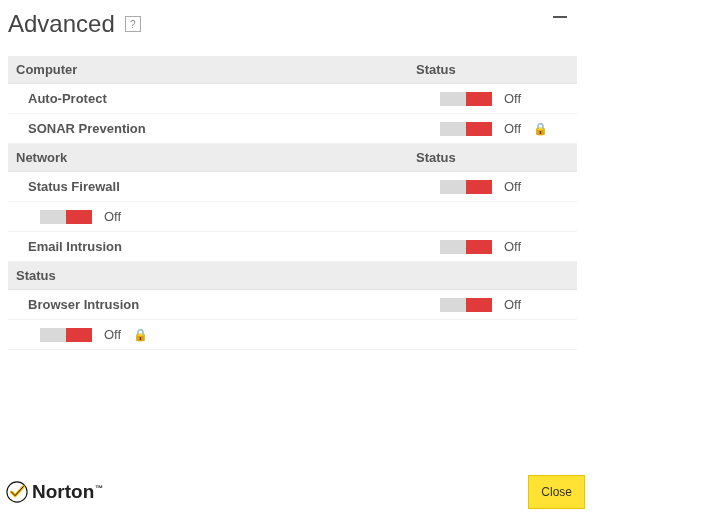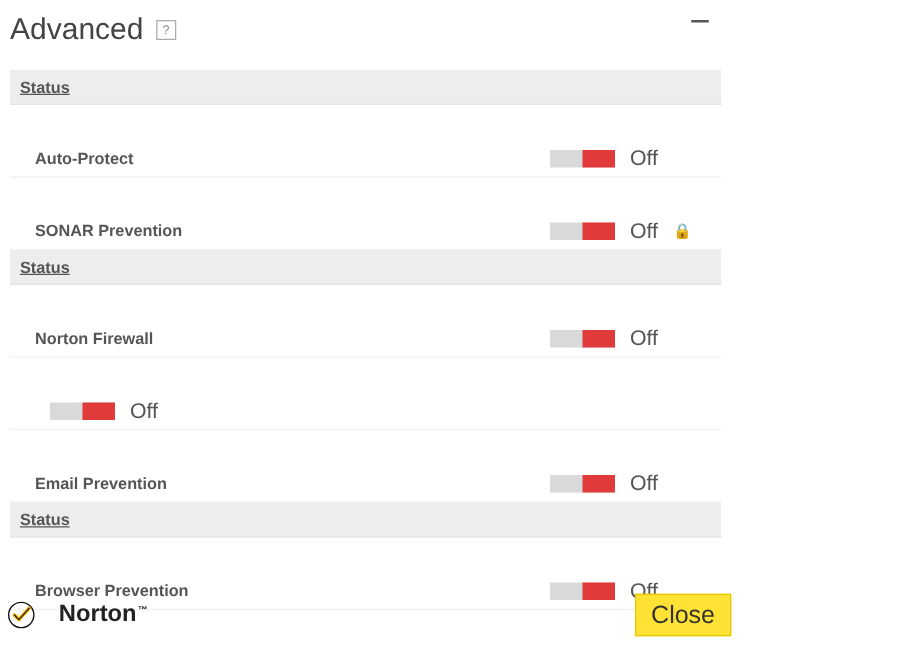--- a/index.html
+++ b/index.html
@@ -8,54 +8,55 @@
 
   .titlebar { display: flex; align-items: center; justify-content: space-between; padding: 10px 18px 10px 8px; }
   .titlebar-left { display: flex; align-items: center; gap: 10px; }
   .page-title { font-size: 24px; font-weight: 400; color: #444; }
   .help-box { width: 16px; height: 16px; border: 1px solid #aaa; display: flex; align-items: center; justify-content: center; font-size: 10px; color: #888; cursor: pointer; }
   .minimize { width: 14px; height: 2px; background: #555; margin-top: -14px; cursor: pointer; }
 
   .table-wrap { padding: 8px 8px 0 8px; }
   .section-header { display: flex; background: #ededed; height: 28px; align-items: center; font-size: 13px; font-weight: 600; color: #555; border-bottom: 1px solid #e3e3e3; }
   .col-name { flex: 0 0 400px; padding-left: 8px; }
-  .col-status { flex: 1; padding-left: 8px; text-decoration: underline; }
-  .row { display: flex; align-items: center; height: 30px; font-size: 13px; color: #444; border-bottom: 1px solid #f1f1f1; margin-top: 28px; }
+  .col-status { flex: 1; padding-left: 8px; }
+  .row { display: flex; align-items: center; height: 30px; font-size: 13px; color: #444; border-bottom: 1px solid #f1f1f1; }
   .row .feature { flex: 0 0 400px; padding-left: 20px; font-weight: 600; color: #555; }
   .row .ctrl { flex: 1; display: flex; align-items: center; gap: 12px; padding-left: 32px; }
   .toggle { width: 52px; height: 14px; background: #d9d9d9; position: relative; cursor: pointer; }
   .toggle .knob { position: absolute; right: 0; top: 0; width: 26px; height: 14px; background: #e13a3a; }
-  .status-text { color: #555; font-size: 17px; }
+  .status-text { color: #555; font-size: 13px; }
   .lock { color: #888; font-size: 12px; }
 
   .footer { position: absolute; bottom: 0; left: 0; right: 0; height: 44px; display: flex; align-items: center; justify-content: space-between; padding: 0 0 6px 6px; }
-  .brand { display: flex; align-items: flex-end; gap: 19px; }
+  .brand { display: flex; align-items: flex-end; gap: 4px; }
   .brand-check { width: 22px; height: 22px; }
   .brand-text { font-size: 19px; font-weight: 700; color: #222; }
   .brand-tm { font-size: 8px; vertical-align: super; margin-left: 1px; }
-  .close-btn { background: #ffe234; border: 1px solid #e6c800; height: 34px; min-width: 56px; font-size: 20px; color: #333; cursor: pointer; padding: 0 12px; }
+  .close-btn { background: #ffe234; border: 1px solid #e6c800; height: 34px; min-width: 56px; font-size: 12px; color: #333; cursor: pointer; padding: 0 12px; }
 </style>
 </head>
 <body>
 
 <div class="window">
 
   <div class="titlebar">
     <div class="titlebar-left">
       <div class="page-title">Advanced</div>
       <div class="help-box">
         <span>?</span>
       </div>
     </div>
     <div class="minimize"></div>
   </div>
 
   <div class="table-wrap">
 
     <div class="section-header">
+      <div class="col-name">Computer</div>
       <div class="col-status">Status</div>
     </div>
     <div class="row">
       <div class="feature">Auto-Protect</div>
       <div class="ctrl">
         <div class="toggle">
             <div class="knob"></div>
           </div>
         <span class="status-text">Off</span>
       </div>
@@ -65,54 +66,55 @@
       <div class="ctrl">
         <div class="toggle">
             <div class="knob"></div>
           </div>
         <span class="status-text">Off</span>
         <span class="lock">🔒</span>
       </div>
     </div>
 
     <div class="section-header">
+      <div class="col-name">Network</div>
       <div class="col-status">Status</div>
     </div>
     <div class="row">
-      <div class="feature">Norton Firewall</div>
+      <div class="feature">Status Firewall</div>
       <div class="ctrl">
         <div class="toggle">
             <div class="knob"></div>
           </div>
         <span class="status-text">Off</span>
       </div>
     </div>
     <div class="row">
       <div class="ctrl">
         <div class="toggle">
             <div class="knob"></div>
           </div>
         <span class="status-text">Off</span>
       </div>
     </div>
     <div class="row">
-      <div class="feature">Email Prevention</div>
+      <div class="feature">Email Intrusion</div>
       <div class="ctrl">
         <div class="toggle">
             <div class="knob"></div>
           </div>
         <span class="status-text">Off</span>
       </div>
     </div>
 
     <div class="section-header">
       <div class="col-status">Status</div>
     </div>
     <div class="row">
-      <div class="feature">Browser Prevention</div>
+      <div class="feature">Browser Intrusion</div>
       <div class="ctrl">
         <div class="toggle">
             <div class="knob"></div>
           </div>
         <span class="status-text">Off</span>
       </div>
     </div>
     <div class="row">
       <div class="ctrl">
         <div class="toggle">

